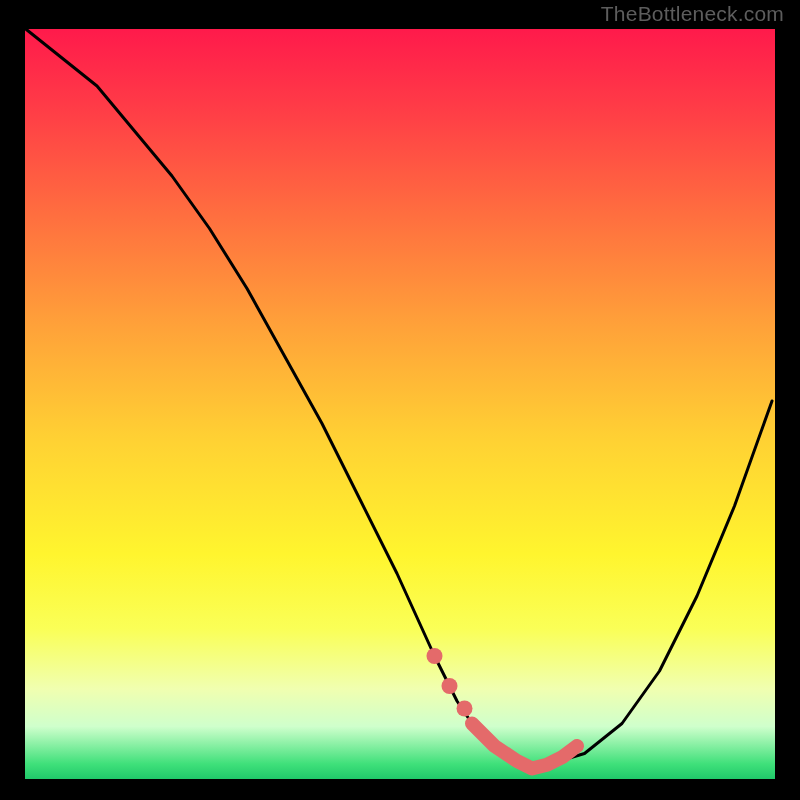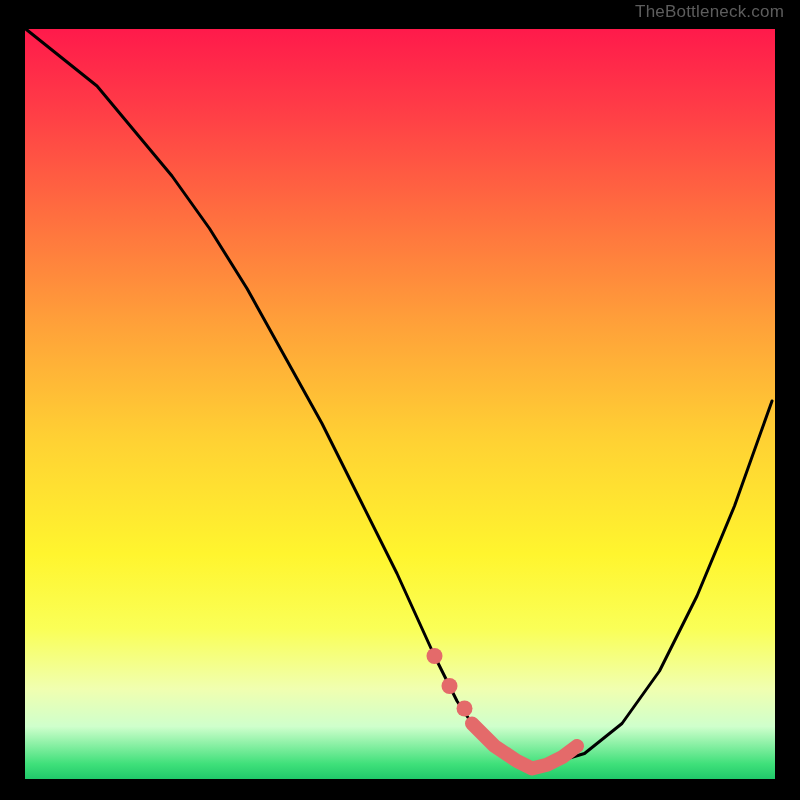--- a/index.html
+++ b/index.html
@@ -45,21 +45,21 @@
     top: 0;
     width: 750px;
     height: 750px;
     overflow: visible;
   }
   .watermark {
     position: absolute;
     top: 2px;
     right: 16px;
     font-family: Arial, Helvetica, sans-serif;
-    font-size: 17px;
+    font-size: 21px;
     color: #5d5d5d;
     letter-spacing: 0.2px;
     user-select: none;
   }
 </style>
 </head>
 <body>
 
 <div class="watermark">TheBottleneck.com</div>
 

